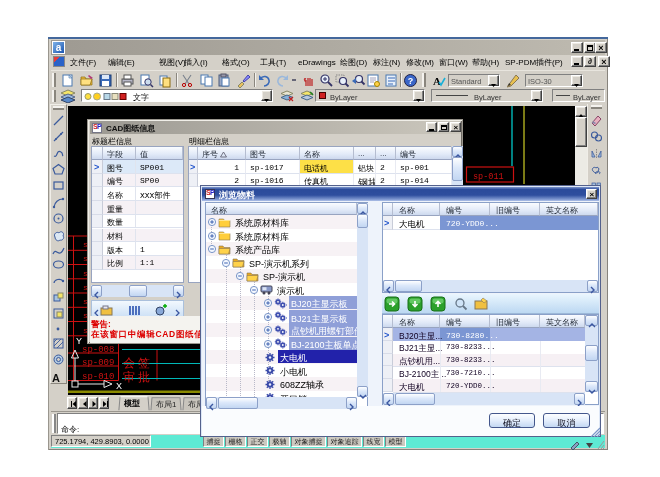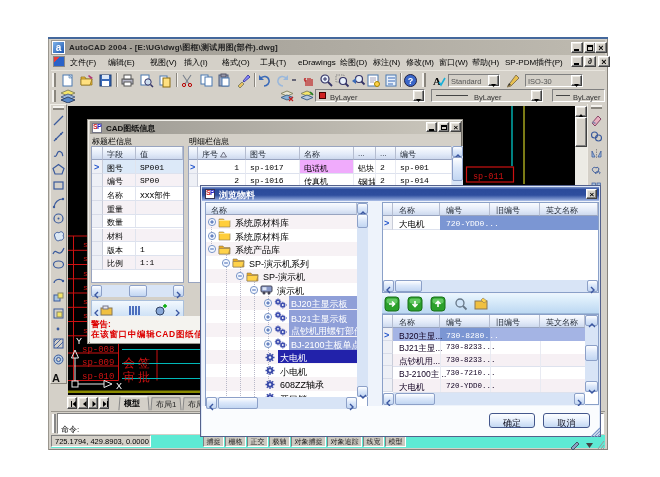--- a/index.html
+++ b/index.html
@@ -11,35 +11,34 @@
 .xpb{border:1px solid #8ca0c8;background:linear-gradient(180deg,#fdfeff,#dce8fa 45%,#c2d6f2);border-radius:2px}
 .xph{background:linear-gradient(180deg,#fafcff,#e2eaf8 60%,#cdd9ee);border-right:1px solid #b5bdd0;border-bottom:1px solid #98a4c0;color:#1c2430}
 .gline{border-bottom:1px solid #dde2ee}
 </style></head>
 <body>
 
 <div class="ab" id="win" style="left:48px;top:37px;width:560px;height:413px;background:#d4d0c8;box-shadow:inset 0 2px 0 #44689c, inset 1px 0 0 #9a968e, inset -1px 0 0 #87837c, inset 0 -1px 0 #87837c">
 
   <div class="ab" style="left:3px;top:3px;width:554px;height:15px;background:linear-gradient(90deg,#9e9a92,#bebab0)">
     <div class="ab" style="left:1px;top:1px;width:13px;height:13px;background:linear-gradient(135deg,#7fb2e8,#1a55b0);border:1px solid #fff;color:#fff;font-weight:bold;font-size:10px;line-height:12px;text-align:center">a</div>
-    <div class="ab t8" style="left:18px;top:3px;font-weight:bold;color:#222;white-space:nowrap;letter-spacing:.2px">AutoCAD 2004 - [E:\UG\dwg\图框\测试用图(部件).dwg]</div>
     <div class="ab btn3" style="left:520px;top:2px;width:12px;height:11px">
         <div class="ab" style="left:2px;top:6px;width:5px;height:2px;background:#000"></div>
       </div>
     <div class="ab btn3" style="left:533px;top:2px;width:12px;height:11px">
         <div class="ab" style="left:2px;top:2px;width:6px;height:6px;border:1px solid #000;border-top-width:2px"></div>
       </div>
     <div class="ab btn3" style="left:544px;top:2px;width:12px;height:11px;font-size:9px;font-weight:bold;text-align:center;line-height:10px">×</div>
   </div>
 
   <div class="ab" style="left:3px;top:18px;width:554px;height:14px;background:#d4d0c8">
     <div class="ab" style="left:2px;top:1px;width:12px;height:11px;background:linear-gradient(135deg,#e83a3a 30%,#2a62c8 30%);border:1px solid #888"></div>
     <span class="ab t8" style="left:19px;top:3px">文件(F)</span>
     <span class="ab t8" style="left:57px;top:3px">编辑(E)</span>
-    <span class="ab t8" style="left:99px;top:3px">视图(V)</span>
+    <span class="ab t8" style="left:108px;top:3px">视图(V)</span>
     <span class="ab t8" style="left:133px;top:3px">插入(I)</span>
     <span class="ab t8" style="left:171px;top:3px">格式(O)</span>
     <span class="ab t8" style="left:209px;top:3px">工具(T)</span>
     <span class="ab t8" style="left:247px;top:3px">eDrawings</span>
     <span class="ab t8" style="left:289px;top:3px">绘图(D)</span>
     <span class="ab t8" style="left:322px;top:3px">标注(N)</span>
     <span class="ab t8" style="left:355px;top:3px">修改(M)</span>
     <span class="ab t8" style="left:388px;top:3px">窗口(W)</span>
     <span class="ab t8" style="left:421px;top:3px">帮助(H)</span>
     <span class="ab t8" style="left:454px;top:3px">SP-PDM插件(P)</span>
@@ -166,20 +165,33 @@
       </div>
     </div>
 
   <div class="ab" id="tb2" style="left:3px;top:52px;width:554px;height:15px;background:#d4d0c8">
       <div class="ab" style="left:1px;top:1px;width:3px;height:12px;border-left:2px solid #f4f2ee;border-right:2px solid #8a867e"></div>
       <div class="ab" style="left:9px;top:0px;width:16px;height:14px"><svg width="16" height="14">
           <path d="M8 1l7 3-7 3-7-3z" fill="#f4e468" stroke="#886"></path>
           <path d="M8 5l7 3-7 3-7-3z" fill="#9ab8e0" stroke="#568"></path>
           <path d="M8 8l7 3-7 3-7-3z" fill="#5888c8" stroke="#346"></path>
         </svg></div>
+      <div class="ab sunken" style="left:30px;top:0px;width:192px;height:13px;background:#fff">
+        <svg class="ab" style="left:2px;top:2px" width="46" height="9">
+          <circle cx="4" cy="4.5" r="3" fill="#ffe040" stroke="#996"></circle>
+          <circle cx="13" cy="4.5" r="3.5" fill="#ffd020" stroke="#aa8"></circle>
+          <rect x="20" y="1.5" width="6" height="6" fill="#b8d8e8" stroke="#678"></rect>
+          <rect x="28" y="1.5" width="6" height="6" fill="#e8e0c0" stroke="#887"></rect>
+          <rect x="36" y="1.5" width="6" height="6" fill="#d02020" stroke="#600"></rect>
+        </svg>
+        <span class="ab t8" style="left:51px;top:3px">文字</span>
+        <div class="ab btn3" style="right:0;top:0;width:11px;height:11px"><svg width="9" height="9">
+            <path d="M2 3l2.5 3L7 3z" fill="#000"></path>
+          </svg></div>
+      </div>
       <div class="ab" style="left:228px;top:0px;width:16px;height:14px"><svg width="16" height="14">
           <path d="M8 2l6 2.5L8 7 2 4.5z" fill="#e8e4d0" stroke="#886"></path>
           <path d="M8 6l6 2.5L8 11 2 8.5z" fill="#88b0d8" stroke="#468"></path>
           <path d="M10 8l4 4m0-4l-4 4" stroke="#c02020" stroke-width="1.2"></path>
         </svg></div>
       <div class="ab" style="left:248px;top:0px;width:16px;height:14px"><svg width="16" height="14">
           <path d="M8 2l6 2.5L8 7 2 4.5z" fill="#f4e468" stroke="#886"></path>
           <path d="M8 6l6 2.5L8 11 2 8.5z" fill="#b8c8e0" stroke="#468"></path>
           <path d="M11 3l3 3" stroke="#208020" stroke-width="1.6"></path>
         </svg></div>
@@ -501,21 +513,21 @@
       <div class="ab xph" style="left:57px;top:0;width:54px;height:13px;font-size:8px;padding:2px 0 0 4px;white-space:nowrap">图号</div>
       <div class="ab xph" style="left:111px;top:0;width:54px;height:13px;font-size:8px;padding:2px 0 0 4px;white-space:nowrap">名称</div>
       <div class="ab xph" style="left:165px;top:0;width:22px;height:13px;font-size:8px;padding:2px 0 0 4px;white-space:nowrap">...</div>
       <div class="ab xph" style="left:187px;top:0;width:20px;height:13px;font-size:8px;padding:2px 0 0 4px;white-space:nowrap">...</div>
       <div class="ab xph" style="left:207px;top:0;width:56px;height:13px;font-size:8px;padding:2px 0 0 4px;white-space:nowrap">编号</div>
       <div class="ab" style="left:0;top:13.0px;width:9px;height:13.5px;background:#eef0f6;border-right:1px solid #c8ccd8;border-bottom:1px solid #d8dce8">
         <span style="position:absolute;left:1px;top:2px;font-size:9px;font-weight:bold;color:#2255cc">&gt;</span>
       </div>
       <div class="ab gline" style="left:9px;top:13.0px;width:48px;height:13.5px;background:#fff;border-right:1px solid #e8eaf2;font-size:8px;padding:2.5px 6px 0 0;text-align:right;font-family:Liberation Mono;white-space:nowrap;overflow:hidden">1</div>
       <div class="ab gline" style="left:57px;top:13.0px;width:54px;height:13.5px;background:#fff;border-right:1px solid #e8eaf2;font-size:8px;padding:2.5px 0 0 4px;font-family:Liberation Mono;white-space:nowrap;overflow:hidden">sp-1017</div>
-      <div class="ab gline" style="left:111px;top:13.0px;width:54px;height:13.5px;background:#f0abfc;border-right:1px solid #e8eaf2;font-size:8px;padding:2.5px 0 0 4px;font-family:Liberation Sans;white-space:nowrap;overflow:hidden">电话机</div>
+      <div class="ab gline" style="left:111px;top:13.0px;width:54px;height:13.5px;background:#fde047;border-right:1px solid #e8eaf2;font-size:8px;padding:2.5px 0 0 4px;font-family:Liberation Sans;white-space:nowrap;overflow:hidden">电话机</div>
       <div class="ab gline" style="left:165px;top:13.0px;width:22px;height:13.5px;background:#fff;border-right:1px solid #e8eaf2;font-size:8px;padding:2.5px 0 0 4px;font-family:Liberation Sans;white-space:nowrap;overflow:hidden">铝块</div>
       <div class="ab gline" style="left:187px;top:13.0px;width:20px;height:13.5px;background:#fff;border-right:1px solid #e8eaf2;font-size:8px;padding:2.5px 0 0 4px;font-family:Liberation Mono;white-space:nowrap;overflow:hidden">2</div>
       <div class="ab gline" style="left:207px;top:13.0px;width:56px;height:13.5px;background:#fff;border-right:1px solid #e8eaf2;font-size:8px;padding:2.5px 0 0 4px;font-family:Liberation Mono;white-space:nowrap;overflow:hidden">sp-001</div>
       <div class="ab" style="left:0;top:26.5px;width:9px;height:13.5px;background:#eef0f6;border-right:1px solid #c8ccd8;border-bottom:1px solid #d8dce8"></div>
       <div class="ab gline" style="left:9px;top:26.5px;width:48px;height:13.5px;background:#fff;border-right:1px solid #e8eaf2;font-size:8px;padding:2.5px 6px 0 0;text-align:right;font-family:Liberation Mono;white-space:nowrap;overflow:hidden">2</div>
       <div class="ab gline" style="left:57px;top:26.5px;width:54px;height:13.5px;background:#fff;border-right:1px solid #e8eaf2;font-size:8px;padding:2.5px 0 0 4px;font-family:Liberation Mono;white-space:nowrap;overflow:hidden">sp-1016</div>
       <div class="ab gline" style="left:111px;top:26.5px;width:54px;height:13.5px;background:#fff;border-right:1px solid #e8eaf2;font-size:8px;padding:2.5px 0 0 4px;font-family:Liberation Sans;white-space:nowrap;overflow:hidden">传真机</div>
       <div class="ab gline" style="left:165px;top:26.5px;width:22px;height:13.5px;background:#fff;border-right:1px solid #e8eaf2;font-size:10px;padding:2.5px 0 0 4px;font-family:Liberation Sans;white-space:nowrap;overflow:hidden">钢块</div>
       <div class="ab gline" style="left:187px;top:26.5px;width:20px;height:13.5px;background:#fff;border-right:1px solid #e8eaf2;font-size:8px;padding:2.5px 0 0 4px;font-family:Liberation Mono;white-space:nowrap;overflow:hidden">2</div>
       <div class="ab gline" style="left:207px;top:26.5px;width:56px;height:13.5px;background:#fff;border-right:1px solid #e8eaf2;font-size:8px;padding:2.5px 0 0 4px;font-family:Liberation Mono;white-space:nowrap;overflow:hidden">sp-014</div>

